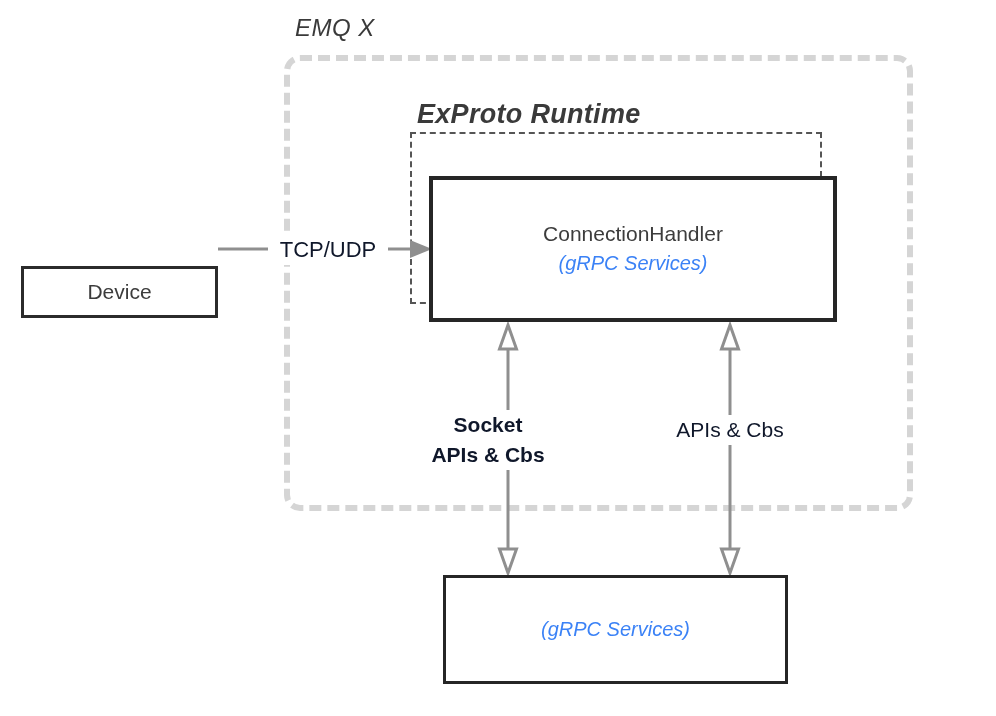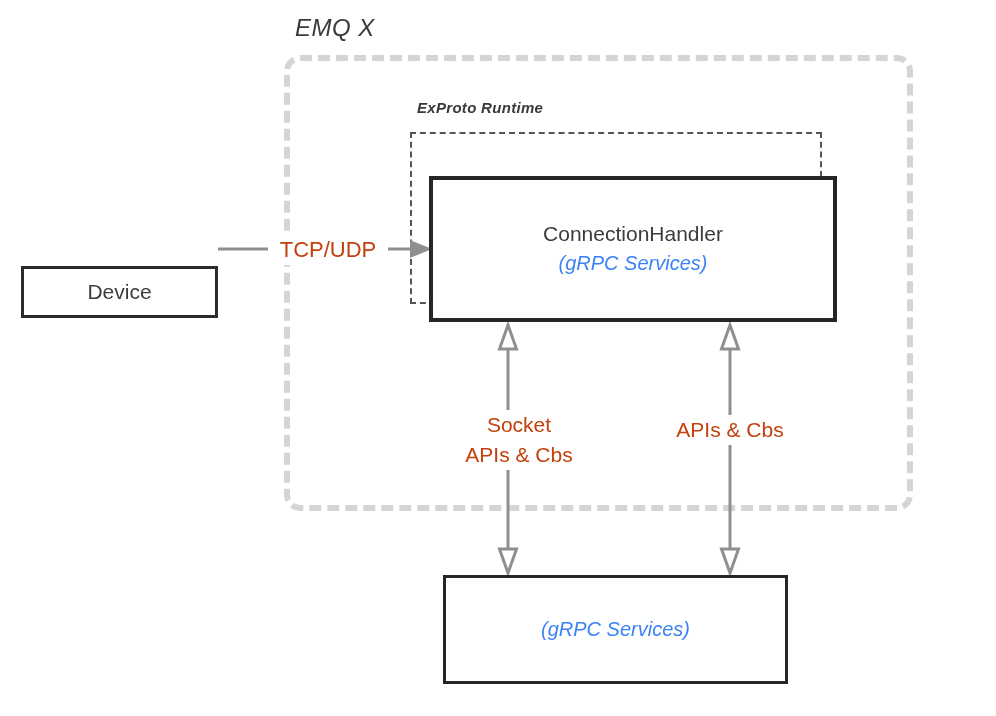--- a/index.html
+++ b/index.html
@@ -22,21 +22,21 @@
     font-size: 24px;
     font-style: italic;
     font-weight: 400;
     color: #3a3a3a;
     letter-spacing: 0.5px;
     z-index: 5;
   }
   .runtime-title {
     position: absolute;
     left: 417px; top: 99px;
-    font-size: 15px;
+    font-size: 27px;
     font-style: italic;
     font-weight: 600;
     color: #3a3a3a;
     letter-spacing: 0.3px;
     z-index: 5;
   }
   
   .outer-dashed {
     position: absolute;
     left: 284px; top: 55px;
@@ -98,34 +98,35 @@
     position: absolute;
     left: 0; top: 0;
     width: 996px; height: 716px;
     z-index: 3;
     pointer-events: none;
   }
   
   .edge-label {
     position: absolute;
     background: #ffffff;
-    color: #c2410c;
+    color: #0f172a;
     text-align: center;
     z-index: 5;
     line-height: 30px;
   }
   .label-tcp {
     left: 268px; top: 235px;
     width: 120px;
     font-size: 22px;
   }
   .label-socket {
-    left: 449px; top: 410px;
+    left: 418px; top: 410px;
     width: 140px;
     font-size: 21px;
+    font-weight: bold;
   }
   .label-pubsub {
     left: 660px; top: 415px;
     width: 140px;
     font-size: 21px;
   }
 </style>
 </head>
 <body>
 

